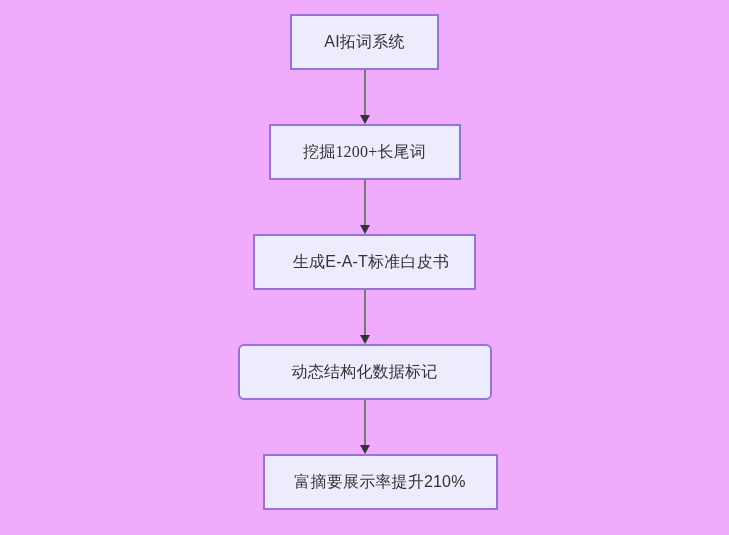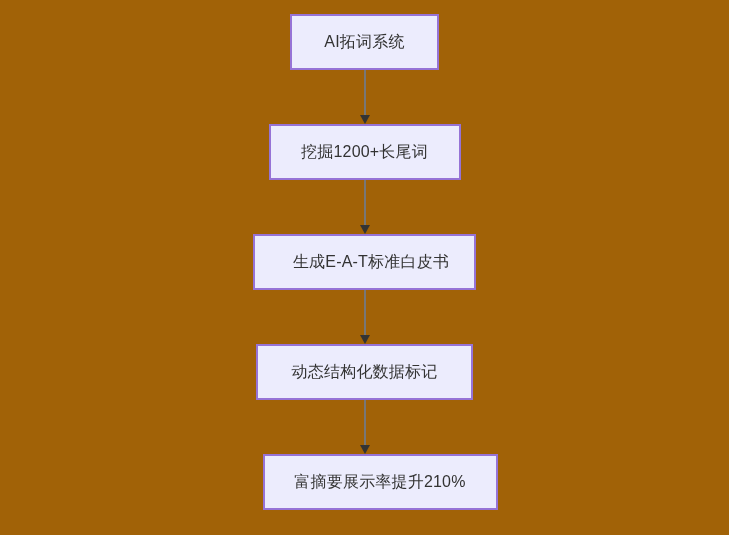--- a/index.html
+++ b/index.html
@@ -11,21 +11,21 @@
     width: 729px;
     height: 535px;
     background: #f8f8f8;
     font-family: "Liberation Sans", "DejaVu Sans", sans-serif;
     overflow: hidden;
   }
   #flowchart-canvas {
     position: relative;
     width: 729px;
     height: 535px;
-    background: #a16207;
+    background: #f0abfc;
   }
   .flow-stack {
     position: absolute;
     left: 0;
     top: 0;
     width: 729px;
     height: 535px;
     display: flex;
     flex-direction: column;
     align-items: center;
@@ -38,23 +38,23 @@
     display: flex;
     align-items: center;
     justify-content: center;
     color: #333333;
     font-size: 16px;
     line-height: 1;
     letter-spacing: 0.2px;
     white-space: nowrap;
   }
   .flow-node.n1 { width: 149px; margin-top: 14px; }
-  .flow-node.n2 { width: 192px; }
+  .flow-node.n2 { width: 192px; font-family: Liberation Serif, serif; }
   .flow-node.n3 { width: 223px; padding-left: 13px; }
-  .flow-node.n4 { width: 217px; }
+  .flow-node.n4 { width: 254px; border-radius: 6px; }
   .flow-node.n5 { width: 235px; margin-left: 31px; }
 
   .flow-connector {
     position: relative;
     width: 12px;
     height: 54px;
     display: flex;
     justify-content: center;
   }
   .flow-connector .conn-line {

